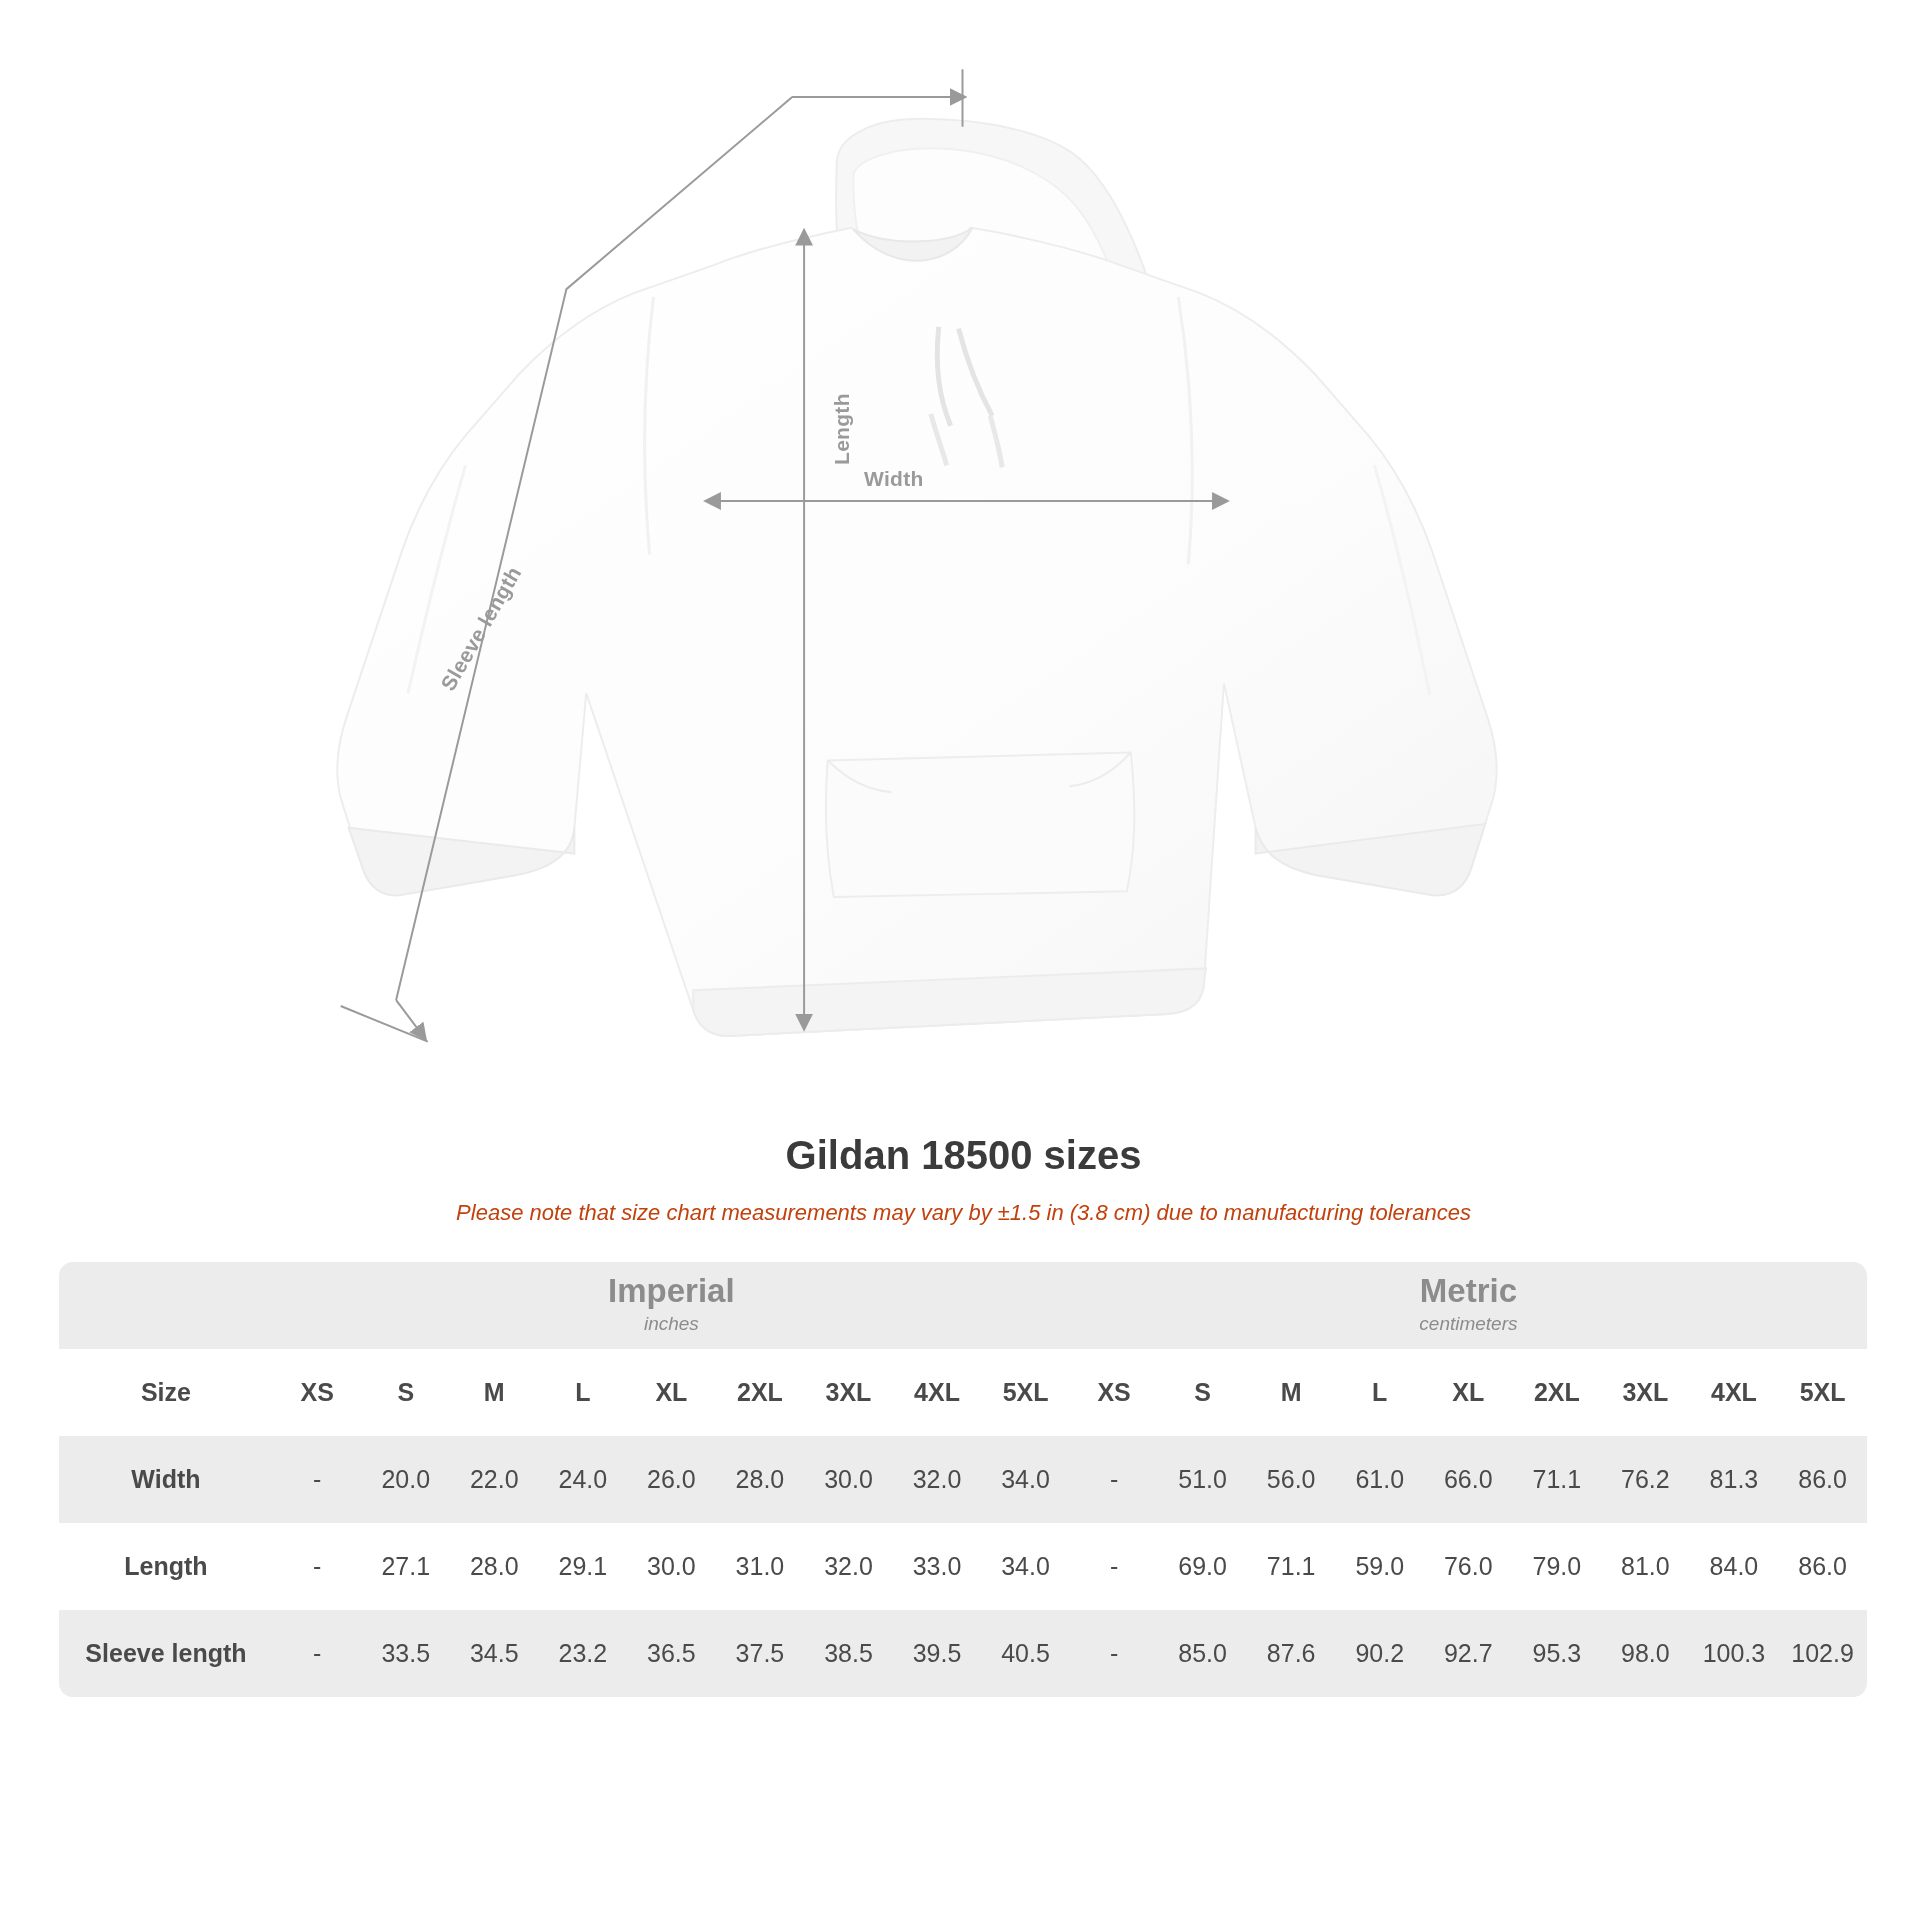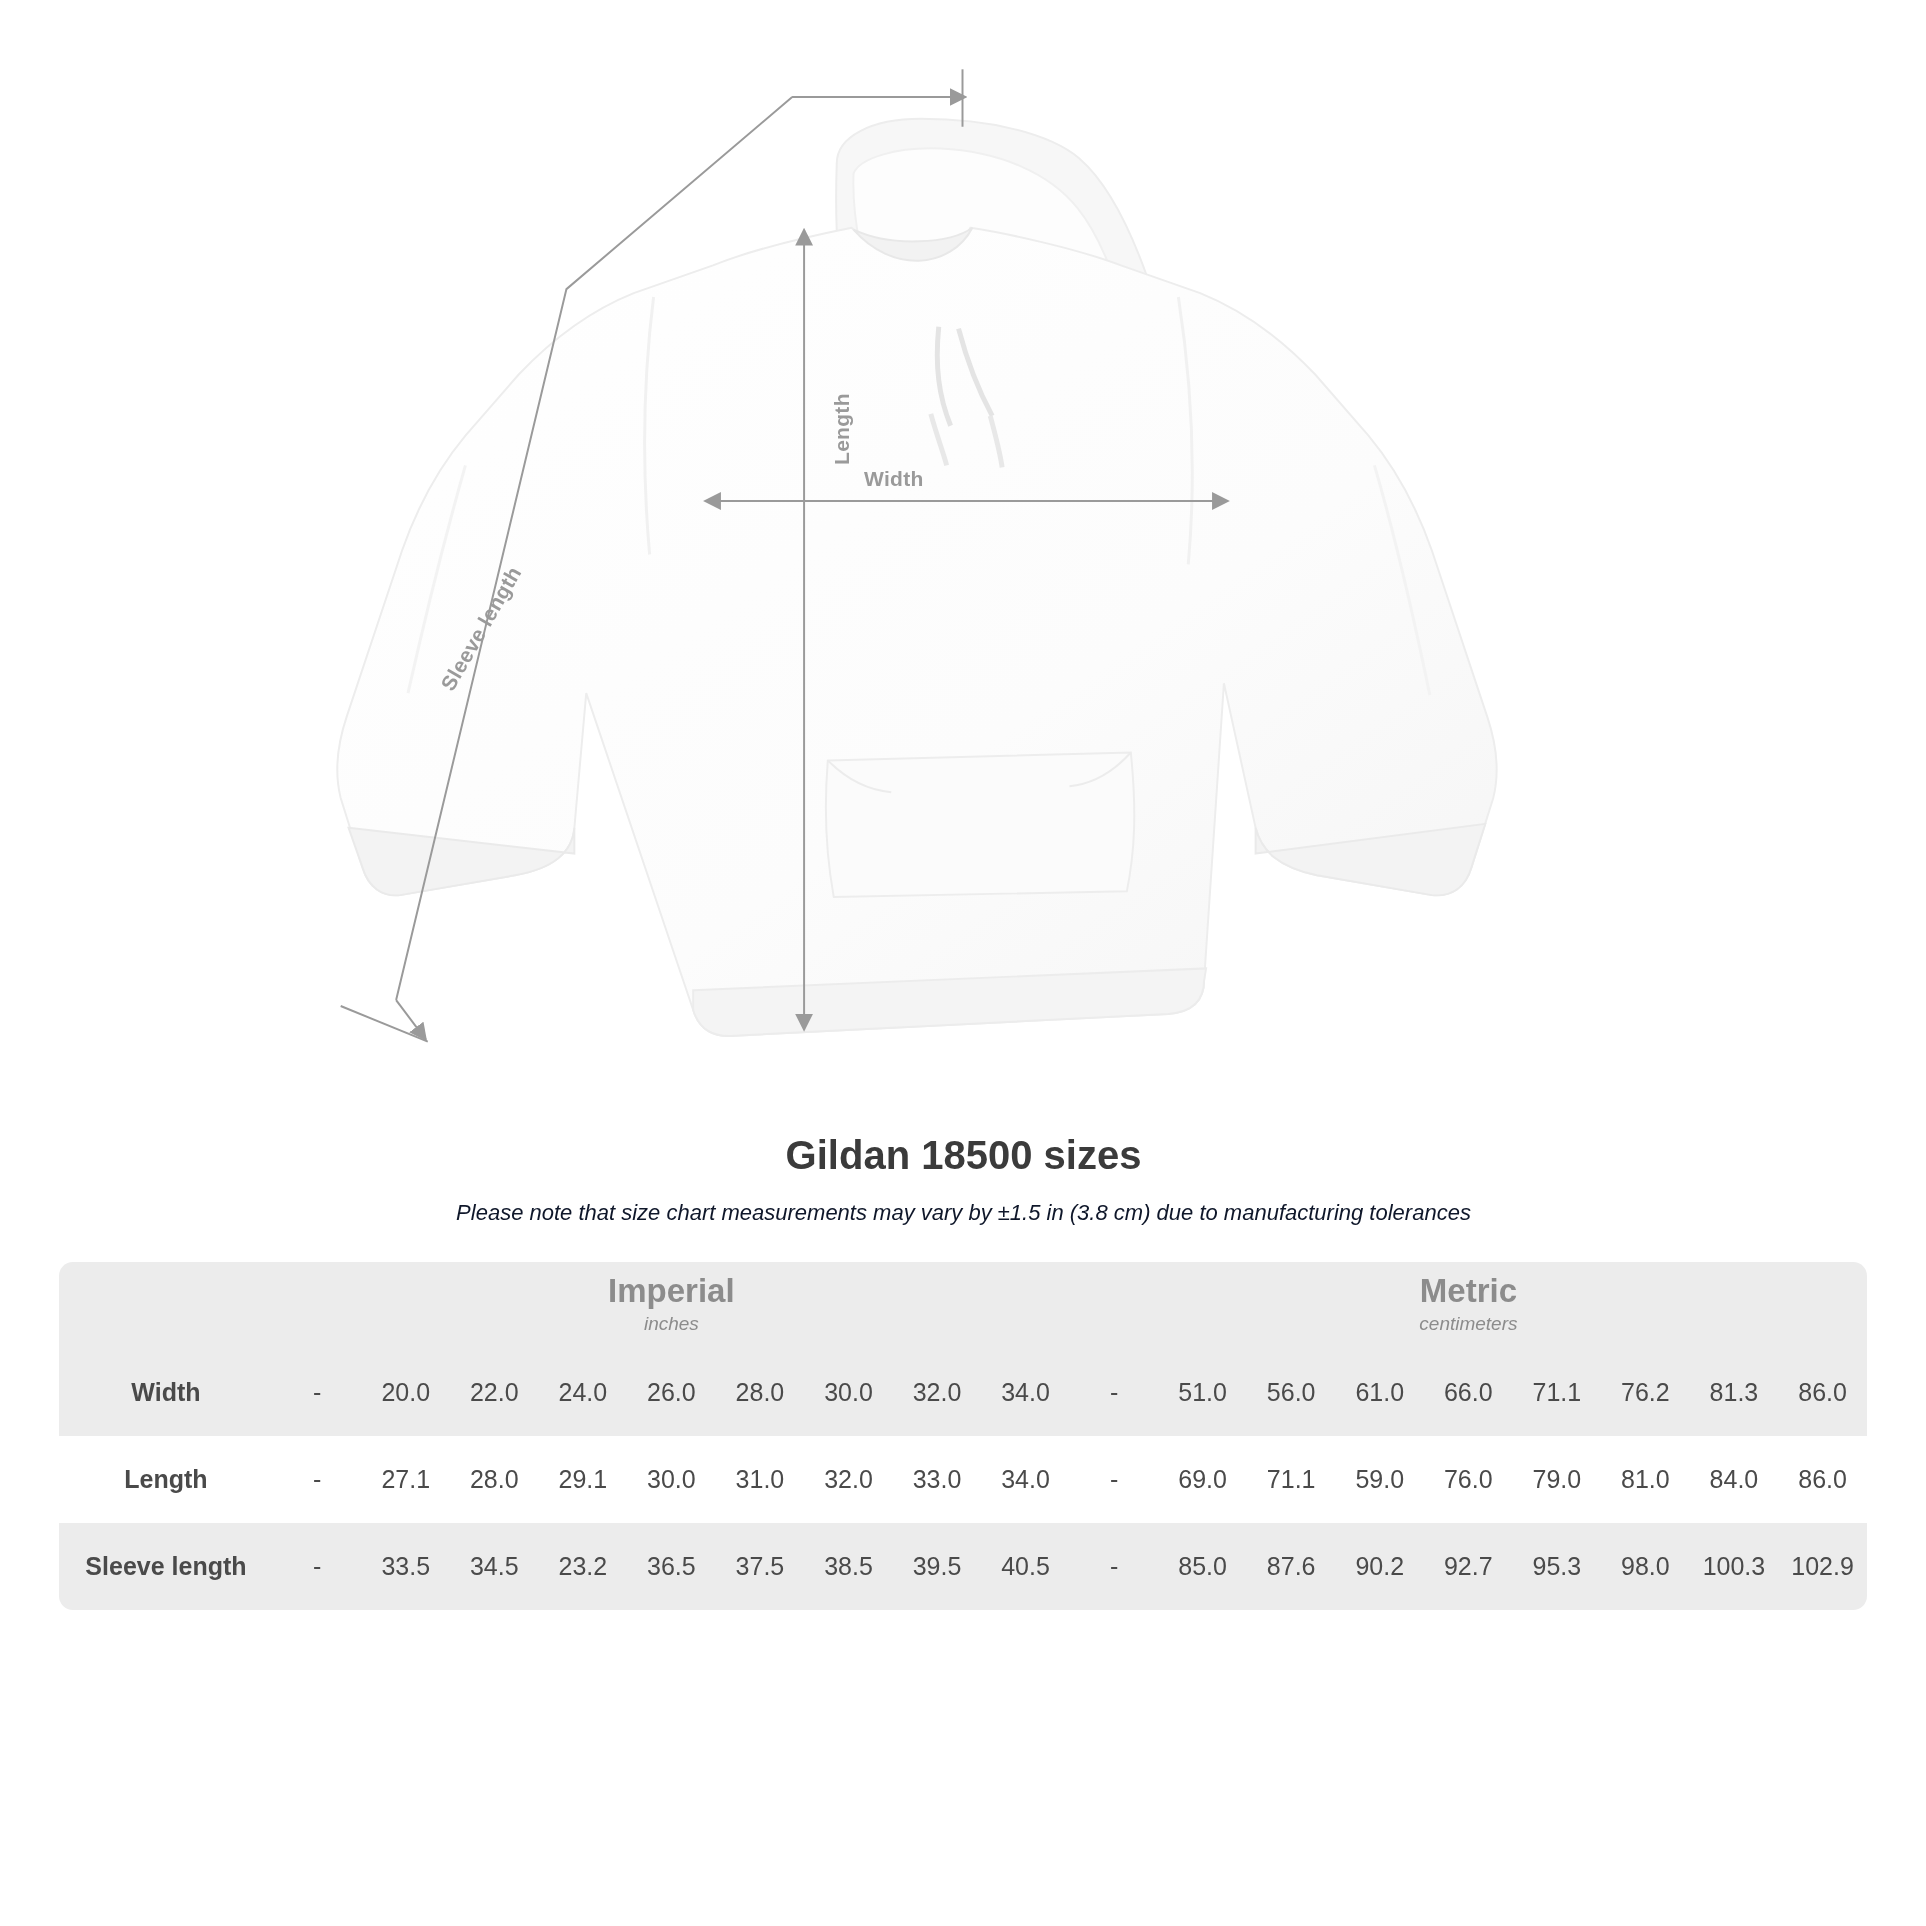--- a/index.html
+++ b/index.html
@@ -51,21 +51,21 @@
   .chart-title {
     font-size: 40px;
     font-weight: bold;
     color: #3b3b3b;
     margin: 0;
     text-align: center;
   }
   .chart-note {
     font-size: 22px;
     font-style: italic;
-    color: #0f172a;
+    color: #c2410c;
     margin: 22px 0 0 0;
   }
 
   
   .table-wrap {
     margin: 36px 59px 0 59px;
   }
   table.size-table {
     border-collapse: collapse;
     width: 1808px;
@@ -281,20 +281,41 @@
         <td colspan="9">
           <div class="unit-name">Imperial</div>
           <div class="unit-sub">inches</div>
         </td>
         <td colspan="9">
           <div class="unit-name">Metric</div>
           <div class="unit-sub">centimeters</div>
         </td>
       </tr>
 
+      <tr class="size-row">
+        <td class="row-label">Size</td>
+        <td>XS</td>
+        <td>S</td>
+        <td>M</td>
+        <td>L</td>
+        <td>XL</td>
+        <td>2XL</td>
+        <td>3XL</td>
+        <td>4XL</td>
+        <td>5XL</td>
+        <td>XS</td>
+        <td>S</td>
+        <td>M</td>
+        <td>L</td>
+        <td>XL</td>
+        <td>2XL</td>
+        <td>3XL</td>
+        <td>4XL</td>
+        <td>5XL</td>
+      </tr>
 
       <tr class="band-grey">
         <td class="row-label">Width</td>
         <td>-</td>
         <td>20.0</td>
         <td>22.0</td>
         <td>24.0</td>
         <td>26.0</td>
         <td>28.0</td>
         <td>30.0</td>

